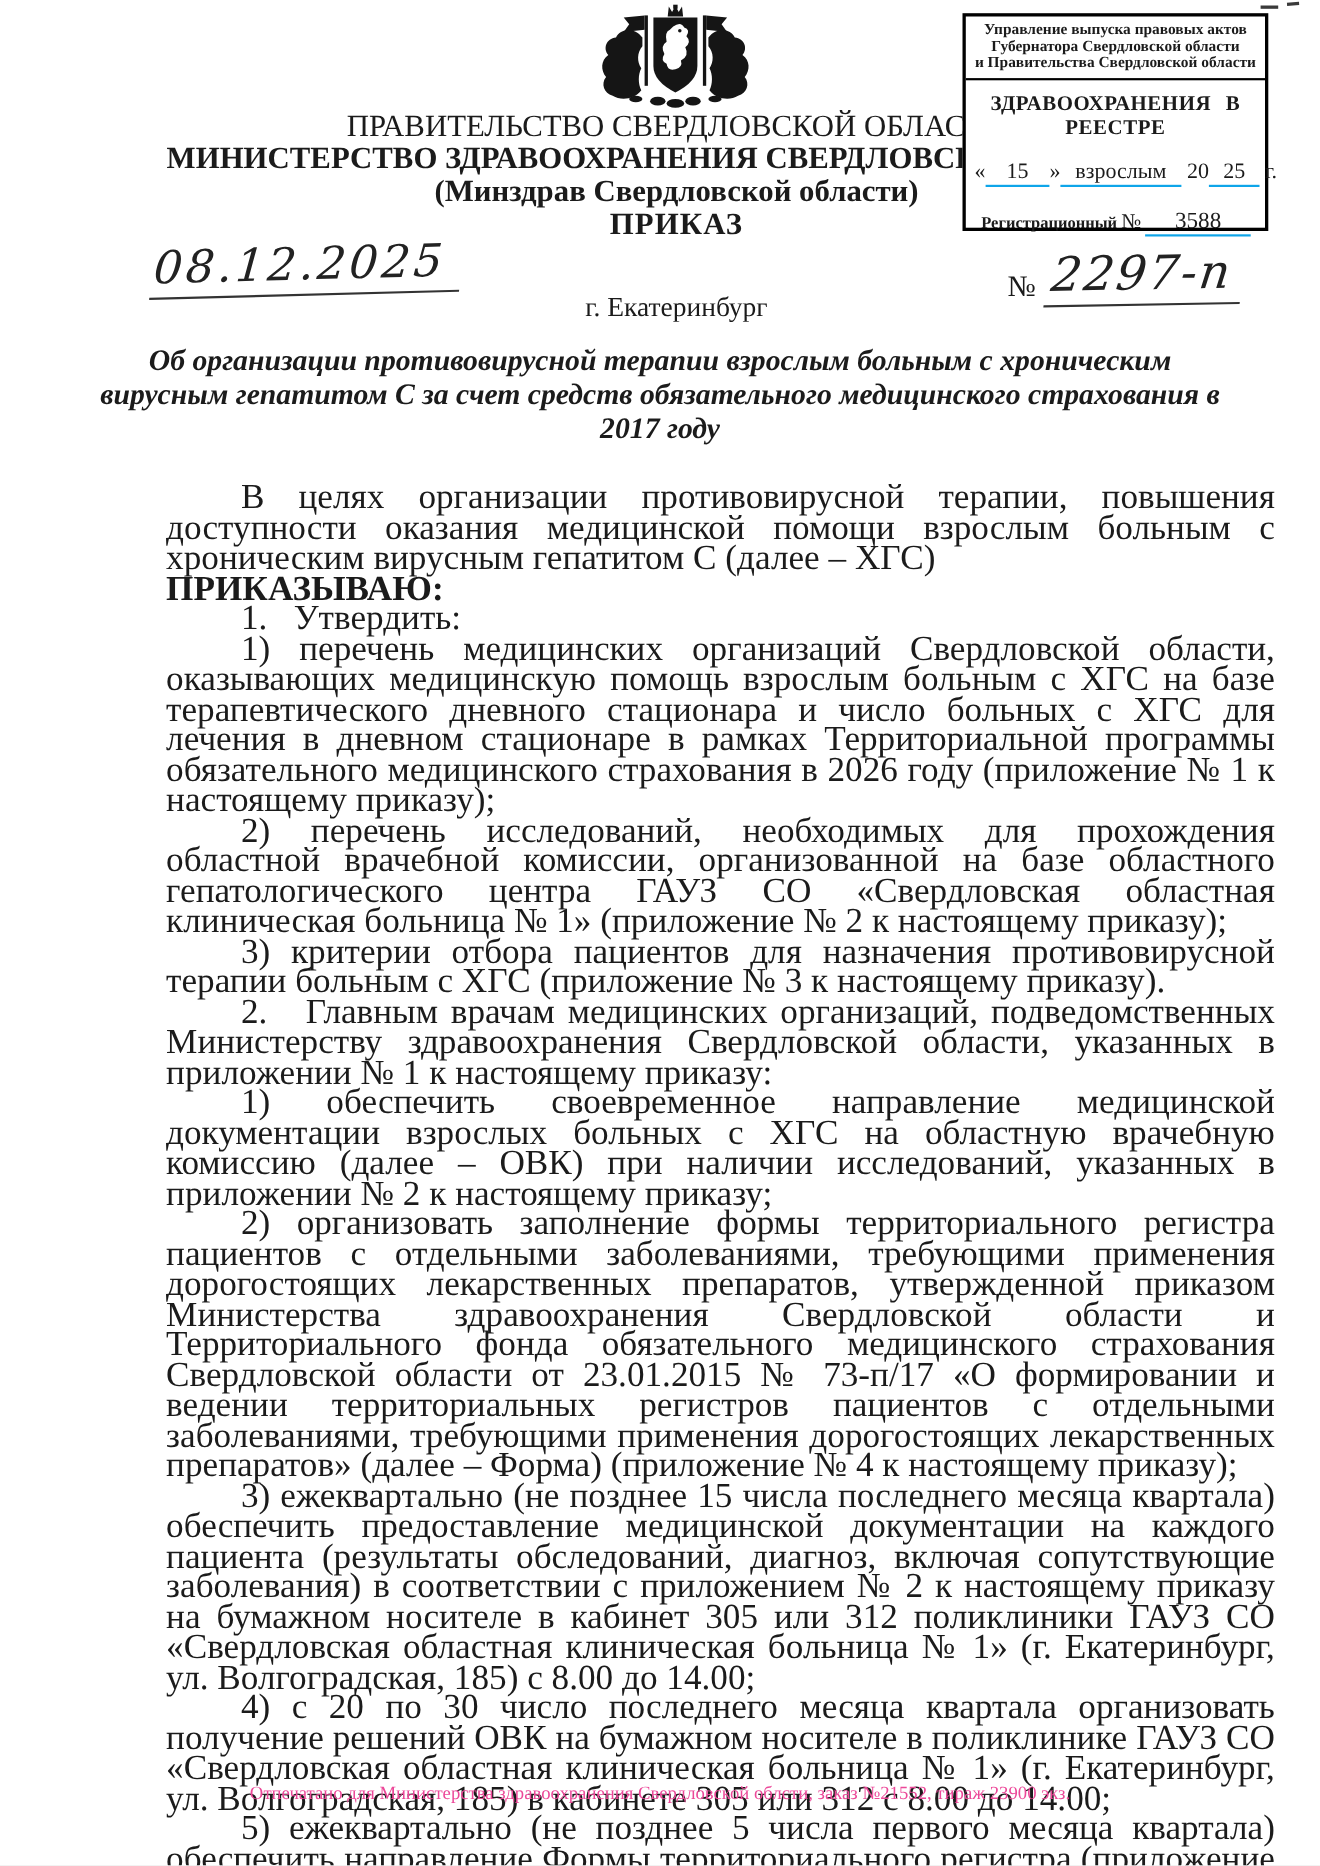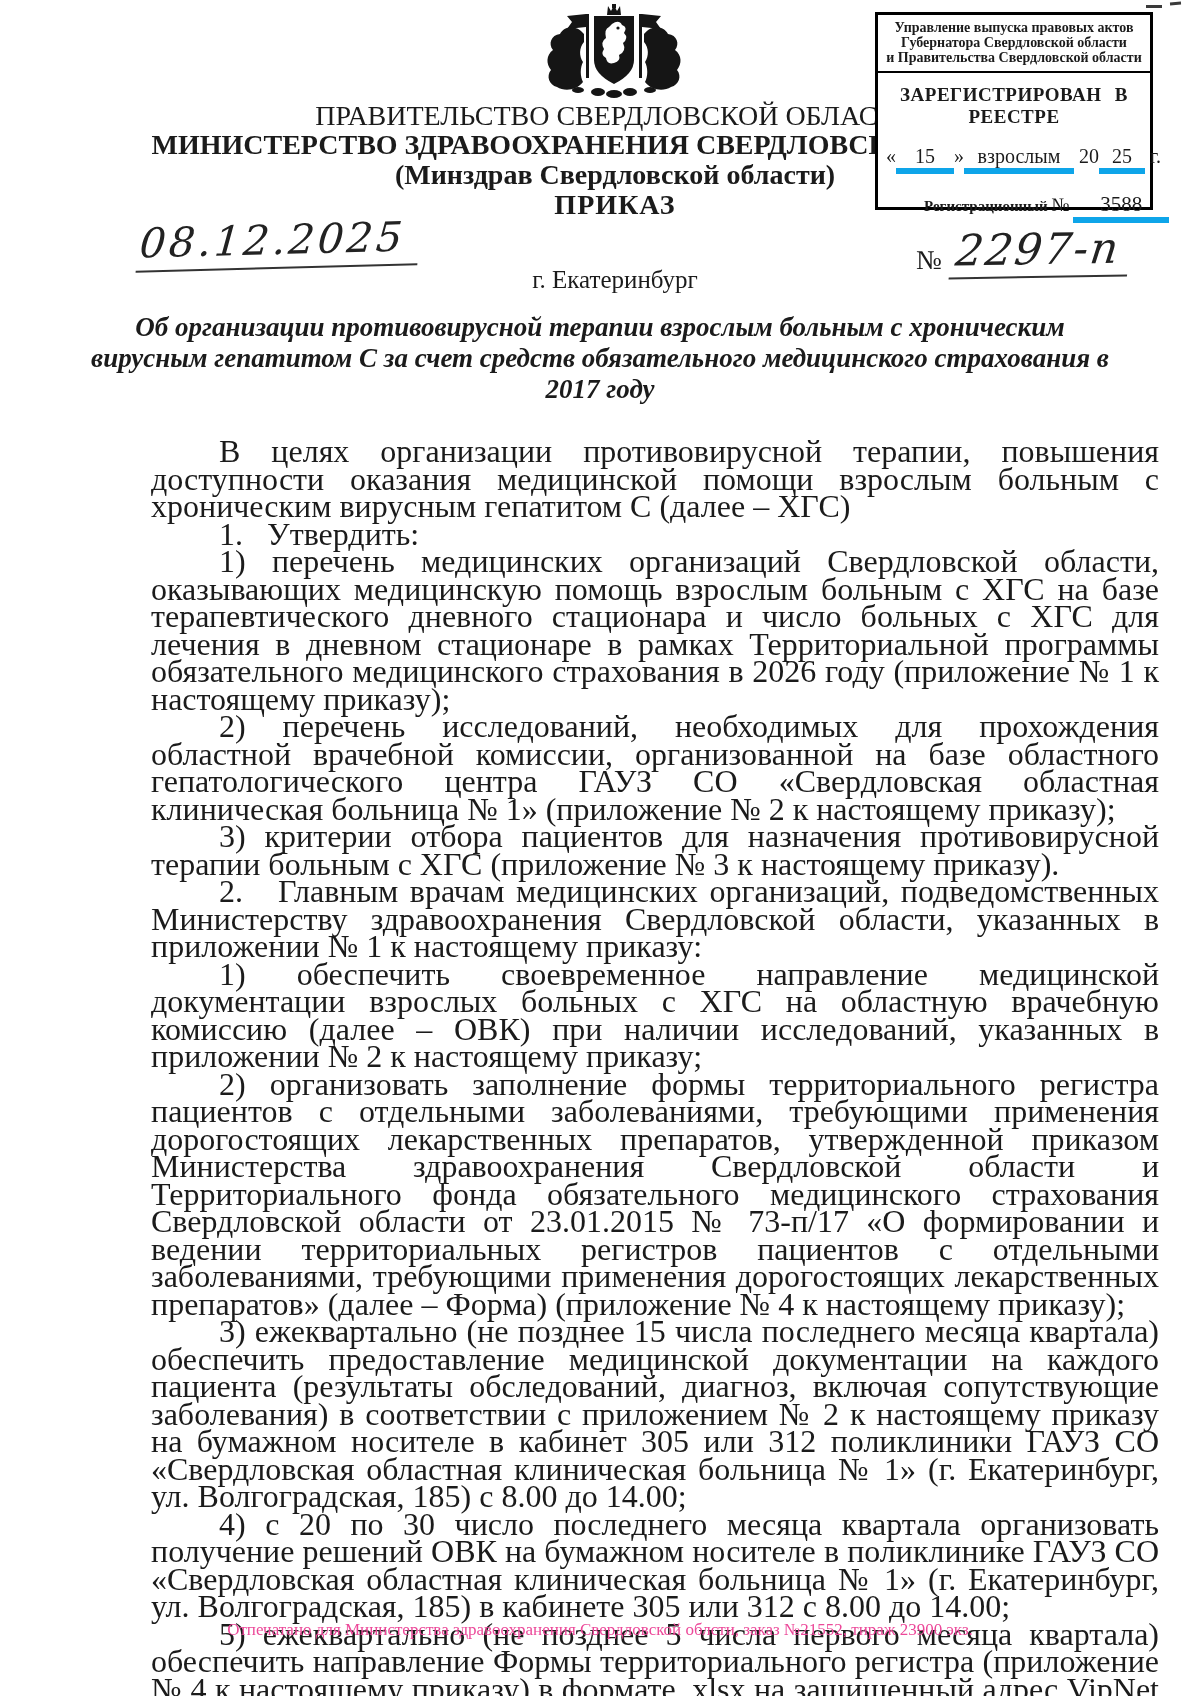--- a/index.html
+++ b/index.html
@@ -23,24 +23,24 @@
   }
   .stamp-office{
     border-bottom:2px solid #000;padding:5px 4px 6px;text-align:center;
     font-weight:bold;font-size:14px;line-height:15px;
   }
   .stamp-registered{
     margin-top:11px;text-align:center;font-weight:bold;font-size:19px;
     word-spacing:8px;letter-spacing:0.5px;
   }
   .stamp-dateline{margin-top:17px;font-size:20px;padding-left:8px;white-space:nowrap;}
-  .stamp-regline{margin-top:18px;font-size:15px;font-weight:bold;padding-left:14px;white-space:nowrap;margin-left:32px;}
+  .stamp-regline{margin-top:18px;font-size:15px;font-weight:bold;padding-left:14px;white-space:nowrap;}
   .stamp-regline .no-sign{font-size:19px;font-weight:normal;}
   .fill{
-    display:inline-block;border-bottom:6px solid #0ea5e9;text-align:center;
+    display:inline-block;border-bottom:2px solid #0ea5e9;text-align:center;
     font-weight:normal;vertical-align:baseline;
   }
   .fill.day{width:58px;}
   .fill.month{width:110px;}
   .fill.year{width:46px;}
   .fill.regno{width:96px;font-size:21px;}
   .artifact{position:absolute;background:#3a3a3a;z-index:6;}
   .artifact.a1{left:1146px;top:5px;width:16px;height:3px;}
   .artifact.a2{left:1170px;top:2px;width:11px;height:3px;transform:rotate(-4deg);}
   
@@ -122,34 +122,35 @@
   <div class="hline l2">МИНИСТЕРСТВО ЗДРАВООХРАНЕНИЯ СВЕРДЛОВСКОЙ ОБЛАСТИ</div>
   <div class="hline l3">(Минздрав Свердловской области)</div>
   <div class="hline l4">ПРИКАЗ</div>
 
   <div class="stamp">
     <div class="stamp-office">
       <div>Управление выпуска правовых актов</div>
       <div>Губернатора Свердловской области</div>
       <div>и Правительства Свердловской области</div>
     </div>
-    <div class="stamp-registered">ЗАРЕГИСТРИРОВАН В РЕЕСТРЕ</div>
+    <div class="stamp-registered">ЗДРАВООХРАНЕНИЯ В РЕЕСТРЕ</div>
     <div class="stamp-dateline"><span>«</span><span class="fill day">15</span><span>»</span><span class="fill month">взрослым</span> <span>20</span><span class="fill year">25</span> <span>г.</span></div>
     <div class="stamp-regline"><span>Регистрационный</span> <span class="no-sign">№</span> <span class="fill regno">3588</span></div>
   </div>
 
   <div class="hw hw-date">08.12.2025</div>
   <div class="no-prefix">№</div>
   <div class="hw hw-number">2297-п</div>
   <div class="place">г. Екатеринбург</div>
 
   <div class="title">Об организации противовирусной терапии взрослым больным с хроническим вирусным гепатитом С за счет средств обязательного медицинского страхования в 2017 году</div>
 
   <div class="body">
     <p class="indent">В целях организации противовирусной терапии, повышения доступности оказания медицинской помощи взрослым больным с хроническим вирусным гепатитом С (далее – ХГС)</p>
+    <p class="bold">ПРИКАЗЫВАЮ:</p>
     <p class="indent">1.&nbsp;&nbsp;&nbsp;Утвердить:</p>
     <p class="indent">1) перечень медицинских организаций Свердловской области, оказывающих медицинскую помощь взрослым больным с ХГС на базе терапевтического дневного стационара и число больных с ХГС для лечения в дневном стационаре в рамках Территориальной программы обязательного медицинского страхования в 2026 году (приложение № 1 к настоящему приказу);</p>
     <p class="indent">2) перечень исследований, необходимых для прохождения областной врачебной комиссии, организованной на базе областного гепатологического центра ГАУЗ СО «Свердловская областная клиническая больница № 1» (приложение № 2 к настоящему приказу);</p>
     <p class="indent">3) критерии отбора пациентов для назначения противовирусной терапии больным с ХГС (приложение № 3 к настоящему приказу).</p>
     <p class="indent">2.&nbsp;&nbsp;&nbsp;Главным врачам медицинских организаций, подведомственных Министерству здравоохранения Свердловской области, указанных в приложении № 1 к настоящему приказу:</p>
     <p class="indent">1) обеспечить своевременное направление медицинской документации взрослых больных с ХГС на областную врачебную комиссию (далее – ОВК) при наличии исследований, указанных в приложении № 2 к настоящему приказу;</p>
     <p class="indent">2) организовать заполнение формы территориального регистра пациентов с отдельными заболеваниями, требующими применения дорогостоящих лекарственных препаратов, утвержденной приказом Министерства здравоохранения Свердловской области и Территориального фонда обязательного медицинского страхования Свердловской области от 23.01.2015 № 73-п/17 «О формировании и ведении территориальных регистров пациентов с отдельными заболеваниями, требующими применения дорогостоящих лекарственных препаратов» (далее – Форма) (приложение № 4 к настоящему приказу);</p>
     <p class="indent">3) ежеквартально (не позднее 15 числа последнего месяца квартала) обеспечить предоставление медицинской документации на каждого пациента (результаты обследований, диагноз, включая сопутствующие заболевания) в соответствии с приложением № 2 к настоящему приказу на бумажном носителе в кабинет 305 или 312 поликлиники ГАУЗ СО «Свердловская областная клиническая больница № 1» (г. Екатеринбург, ул. Волгоградская, 185) с 8.00 до 14.00;</p>
     <p class="indent">4) с 20 по 30 число последнего месяца квартала организовать получение решений ОВК на бумажном носителе в поликлинике ГАУЗ СО «Свердловская областная клиническая больница № 1» (г. Екатеринбург, ул. Волгоградская, 185) в кабинете 305 или 312 с 8.00 до 14.00;</p>
     <p class="indent">5) ежеквартально (не позднее 5 числа первого месяца квартала) обеспечить направление Формы территориального регистра (приложение № 4 к настоящему приказу) в формате .xlsx на защищенный адрес VipNet 0350 с пометкой «Для областного</p>

